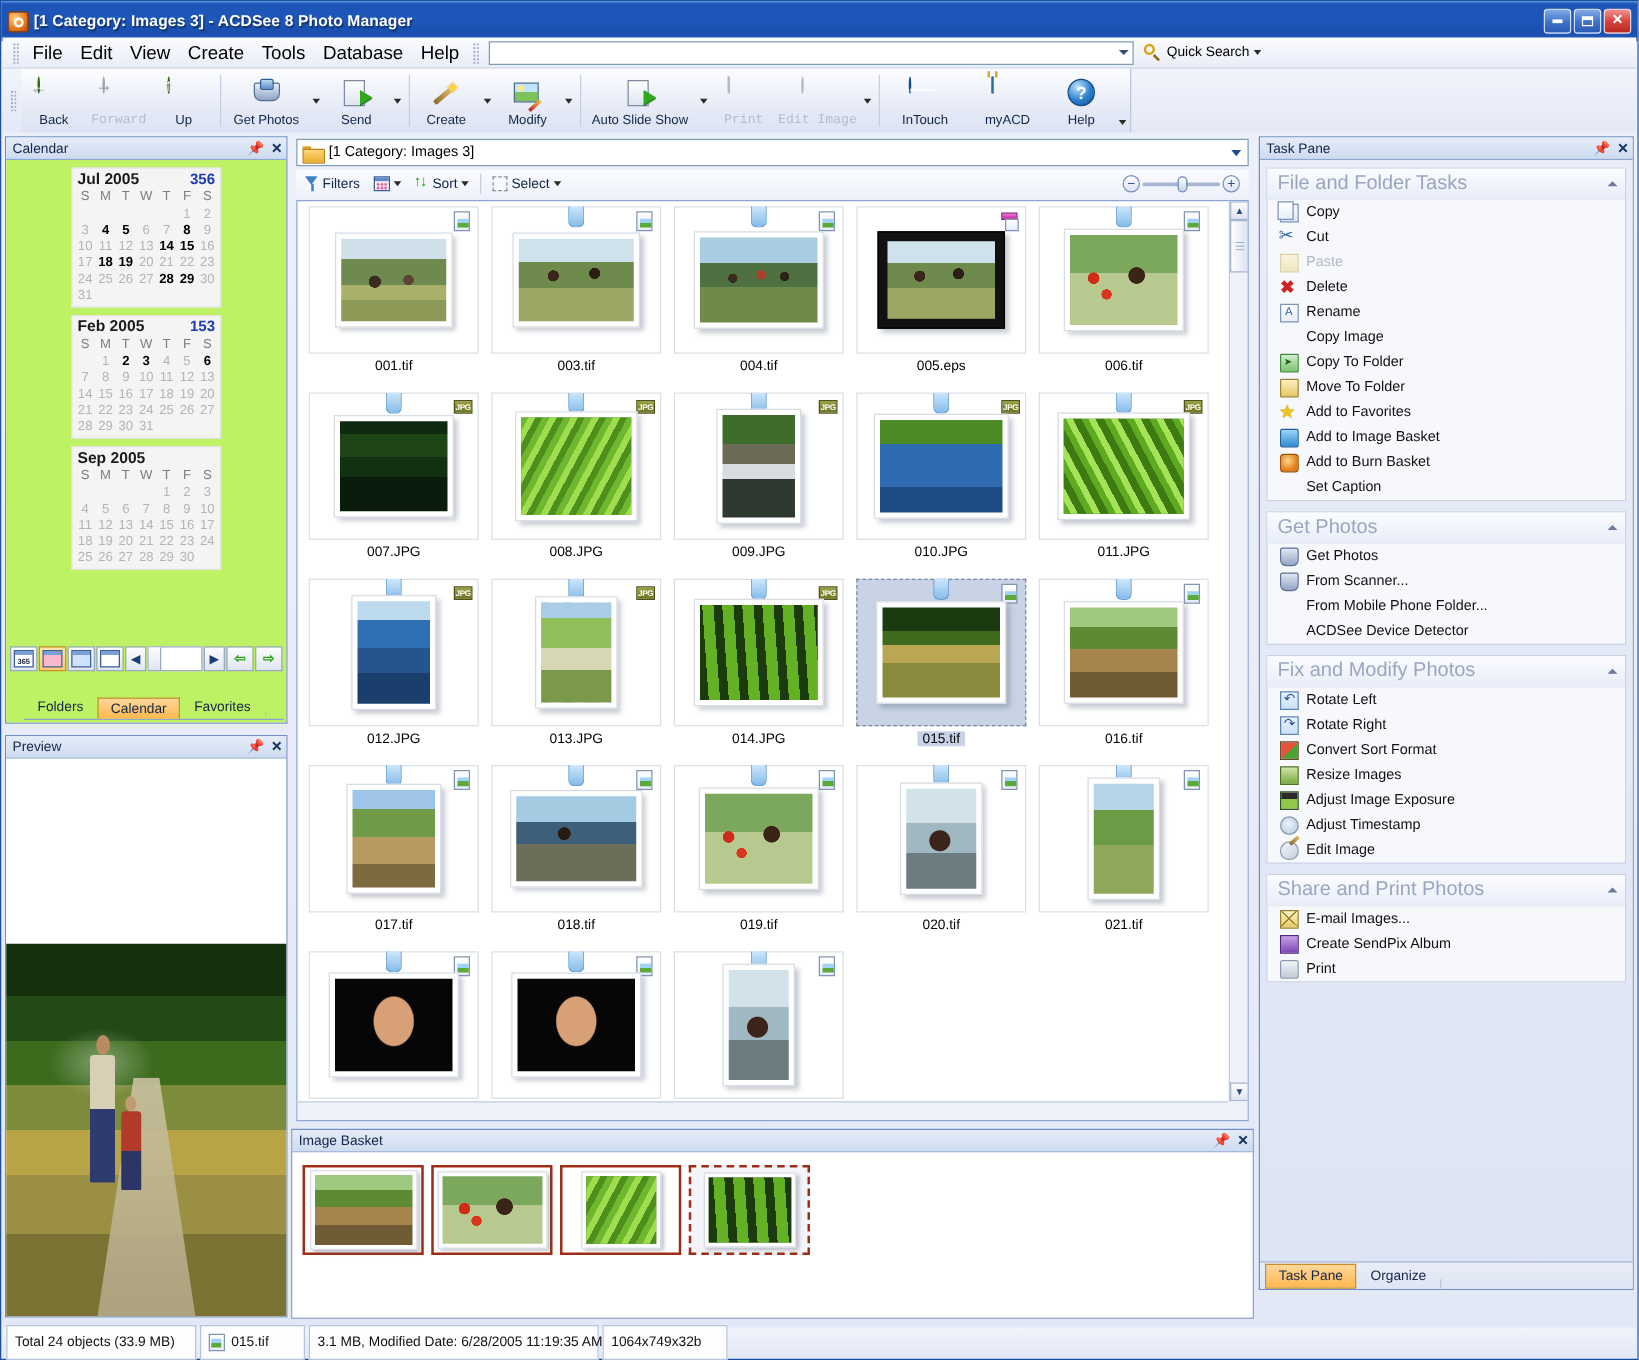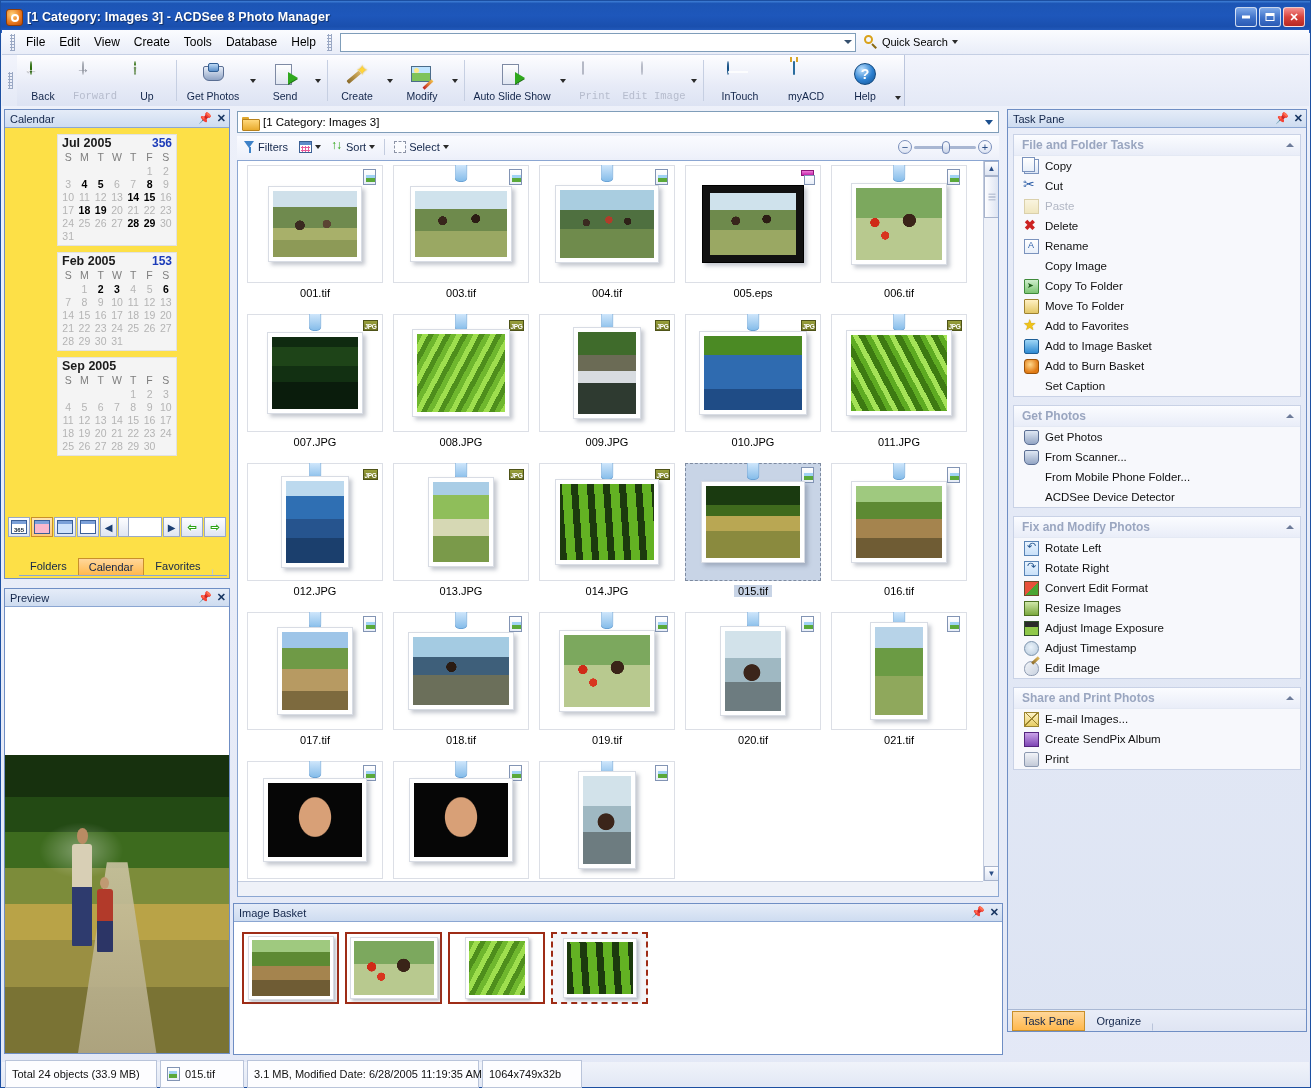--- a/index.html
+++ b/index.html
@@ -55,21 +55,21 @@
   
   #menubar {
     position: absolute; left: 1px; top: 29px; width: 1307px; height: 25px;
     background: linear-gradient(180deg,#fbfcff,#e9edf8);
     display: flex; align-items: center; padding-left: 4px;
     border-bottom: 1px solid #c5cfe4;
   }
   .gripper { width: 5px; height: 17px; margin: 0 4px;
     background-image: radial-gradient(circle, #9aa8c4 1px, transparent 1.2px);
     background-size: 3px 3px; flex: 0 0 auto;}
-  .menu-item { padding: 3px 7px; color: #000; font-size: 12px; cursor: pointer; white-space: nowrap; text-align: right; }
+  .menu-item { padding: 3px 7px; color: #000; font-size: 15px; cursor: pointer; white-space: nowrap; text-align: right; }
   #menu-search-wrap { display: flex; align-items: center; margin-left: 4px; }
   #menu-combo {
     width: 516px; height: 19px; background: #fff; border: 1px solid #7f9db9;
     display: flex; align-items: center; position: relative;
   }
   #menu-combo .arrow {
     position: absolute; right: 3px; top: 50%; transform: translateY(-50%);
     width: 0; height: 0; border-left: 4px solid transparent; border-right: 4px solid transparent;
     border-top: 4px solid #35506e;
   }
@@ -165,21 +165,21 @@
     border-bottom: 1px solid #8ba6d2; display: flex; align-items: center;
     padding: 0 3px 0 5px; font-size: 11px; color: #12254a;
   }
   .panel-head .tools { margin-left: auto; display: flex; gap: 5px; align-items: center; }
   .pin-ico { font-size: 11px; color: #14325f; cursor: pointer; font-weight: bold; }
   .x-ico { font-size: 11px; color: #14325f; cursor: pointer; font-weight: bold; }
 
   
   #calendar-panel { left: 3px; top: 108px; width: 226px; height: 470px; }
   #calendar-body { position: absolute; left: 0; top: 18px; right: 0; bottom: 0;
-    background: #fde047; overflow: hidden; }
+    background: #bef264; overflow: hidden; }
   .cal-month { width: 120px; margin: 6px auto 0; background: #f4f4f4; border: 1px solid #e2e2e2; }
   .cal-title { display: flex; align-items: baseline; padding: 1px 4px 0;
     background: #f4f4f4; }
   .cal-title .mon { font-size: 12.5px; font-weight: bold; color: #1b1b1b; }
   .cal-title .cnt { margin-left: auto; font-size: 12px; font-weight: bold; color: #1b3bb8; }
   .cal-grid { display: grid; grid-template-columns: repeat(7, 1fr);
     font-size: 10.5px; text-align: center; padding: 0 2px 3px; }
   .cal-grid .dow { color: #7d7d7d; padding: 1px 0; }
   .cal-grid .d { color: #b4b4b4; padding: 0.5px 0; }
   .cal-grid .d.has { color: #000; font-weight: bold; }
@@ -444,21 +444,21 @@
   .basket-item .photo { box-shadow: 2px 2px 3px rgba(90,100,120,.4); padding: 3px; }
 
   
   #taskpane { left: 1006px; top: 108px; width: 300px; height: 923px; }
   #taskpane-body { position: absolute; left: 0; top: 18px; right: 0; bottom: 0;
     background: linear-gradient(180deg,#e9edf8,#dde4f3); padding: 6px 5px; overflow: hidden; }
   .tp-group { background: #f7f8fc; border: 1px solid #c9d2e6; margin-bottom: 8px; }
   .tp-group-head {
     display: flex; align-items: center; padding: 3px 6px 3px 8px;
     background: linear-gradient(180deg,#fbfcff,#e9edf8);
-    font-size: 12px; font-weight: bold; color: #9aa6c0; cursor: pointer;
+    font-size: 16px; font-weight: normal; color: #9aa6c0; cursor: pointer;
     border-bottom: 1px solid #e4e9f4;
   }
   .tp-chev { margin-left: auto; width:0;height:0;
     border-left:4px solid transparent;border-right:4px solid transparent;border-bottom:4px solid #6d7b99;}
   .tp-item { display: flex; align-items: center; gap: 6px; padding: 2px 6px 2px 10px;
     font-size: 11.5px; color: #111; cursor: pointer; height: 20px; }
   .tp-item.disabled { color: #b2b7c4; }
   .tpi { width: 15px; height: 15px; position: relative; flex: 0 0 auto; }
   .tpi.blank { background: none; }
   .tpi-copy { background: linear-gradient(180deg,#fff,#dde7f6); border:1px solid #7b93bd; }
@@ -1352,21 +1352,21 @@
           <div class="tp-item">
             <span class="tpi tpi-rotl"></span>
             <span class="lbl">Rotate Left</span>
           </div>
           <div class="tp-item">
             <span class="tpi tpi-rotr"></span>
             <span class="lbl">Rotate Right</span>
           </div>
           <div class="tp-item">
             <span class="tpi tpi-convert"></span>
-            <span class="lbl">Convert Edit Format</span>
+            <span class="lbl">Convert Sort Format</span>
           </div>
           <div class="tp-item">
             <span class="tpi tpi-resize"></span>
             <span class="lbl">Resize Images</span>
           </div>
           <div class="tp-item">
             <span class="tpi tpi-expo"></span>
             <span class="lbl">Adjust Image Exposure</span>
           </div>
           <div class="tp-item">

